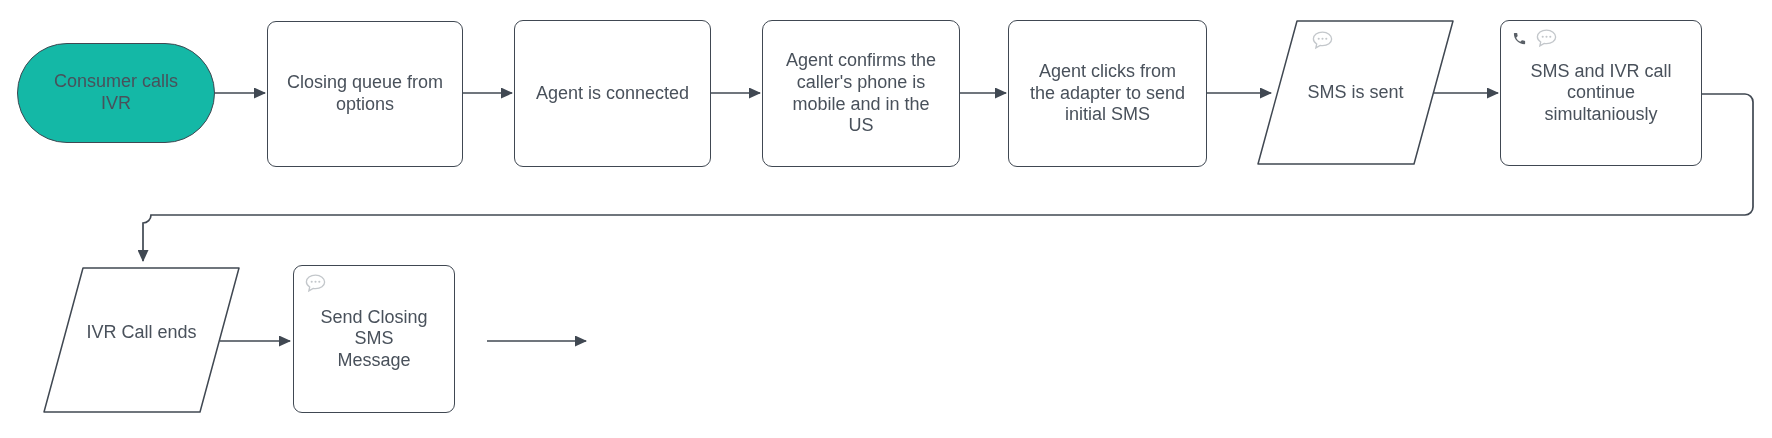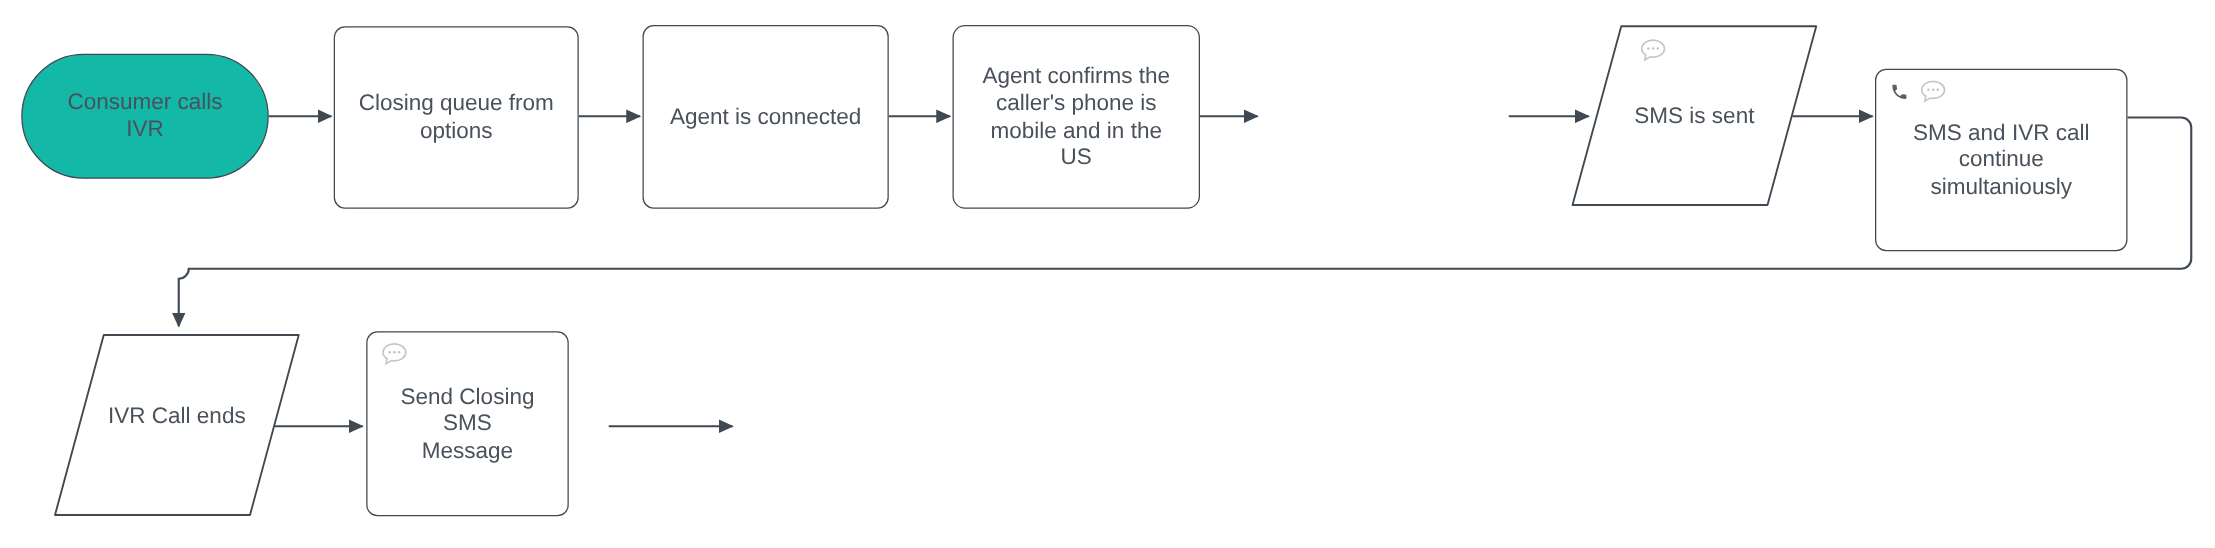--- a/index.html
+++ b/index.html
@@ -20,21 +20,21 @@
   .para .shape{position:absolute;left:0;top:0;z-index:1;}
   .icons{position:absolute;top:8px;left:11px;display:flex;gap:9px;align-items:center;z-index:3;}
 
   
   #n1{left:17px;top:43px;width:198px;height:100px;}
   #n2{left:267px;top:21px;width:196px;height:146px;}
   #n3{left:514px;top:20px;width:197px;height:147px;}
   #n4{left:762px;top:20px;width:198px;height:147px;border-radius:10px;}
   #n5{left:1008px;top:20px;width:199px;height:147px;}
   #n6{left:1257px;top:20px;width:197px;height:145px;}
-  #n7{left:1500px;top:20px;width:202px;height:146px;margin-top:35px;}
+  #n7{left:1500px;top:20px;width:202px;height:146px;}
   #n8{left:43px;top:267px;width:197px;height:132px;text-align:center;}
   #n9{left:293px;top:265px;width:162px;height:148px;}
   #n10{left:588px;top:291px;width:197px;height:101px;}
 </style>
 </head>
 <body>
 
 <div class="canvas">
 
   <svg class="overlay">
@@ -70,20 +70,25 @@
     <span class="label">Agent is connected</span>
   </div>
 
   <div class="node rect" id="n4">
     <span class="label">Agent confirms the
 caller's phone is
 mobile and in the
 US</span>
   </div>
 
+  <div class="node rect" id="n5">
+    <span class="label">Agent clicks from
+the adapter to send
+initial SMS</span>
+  </div>
 
   <div class="node para" id="n6">
     <svg class="shape" width="197" height="145" viewBox="0 0 197 145">
       <polygon points="40,1 196,1 157,144 1,144" fill="#ffffff" stroke="#404852" stroke-width="1.5" stroke-linejoin="round"></polygon>
     </svg>
     <div class="icons" style="left:55px;top:11px;">
       <svg width="21" height="19" viewBox="0 0 22 20">
         <path d="M11 1.2 C5.6 1.2 1.4 4.3 1.4 8.2 c0 2.2 1.4 4.2 3.5 5.5 L4 17.8 l4.6-2.6 c.8 .15 1.6 .22 2.4 .22 5.4 0 9.6-3.1 9.6-7 S16.4 1.2 11 1.2 z" fill="#fff" stroke="#c3c7cb" stroke-width="1.4"></path>
         <circle cx="7" cy="8.2" r="1.1" fill="#c3c7cb"></circle>
         <circle cx="11" cy="8.2" r="1.1" fill="#c3c7cb"></circle>

